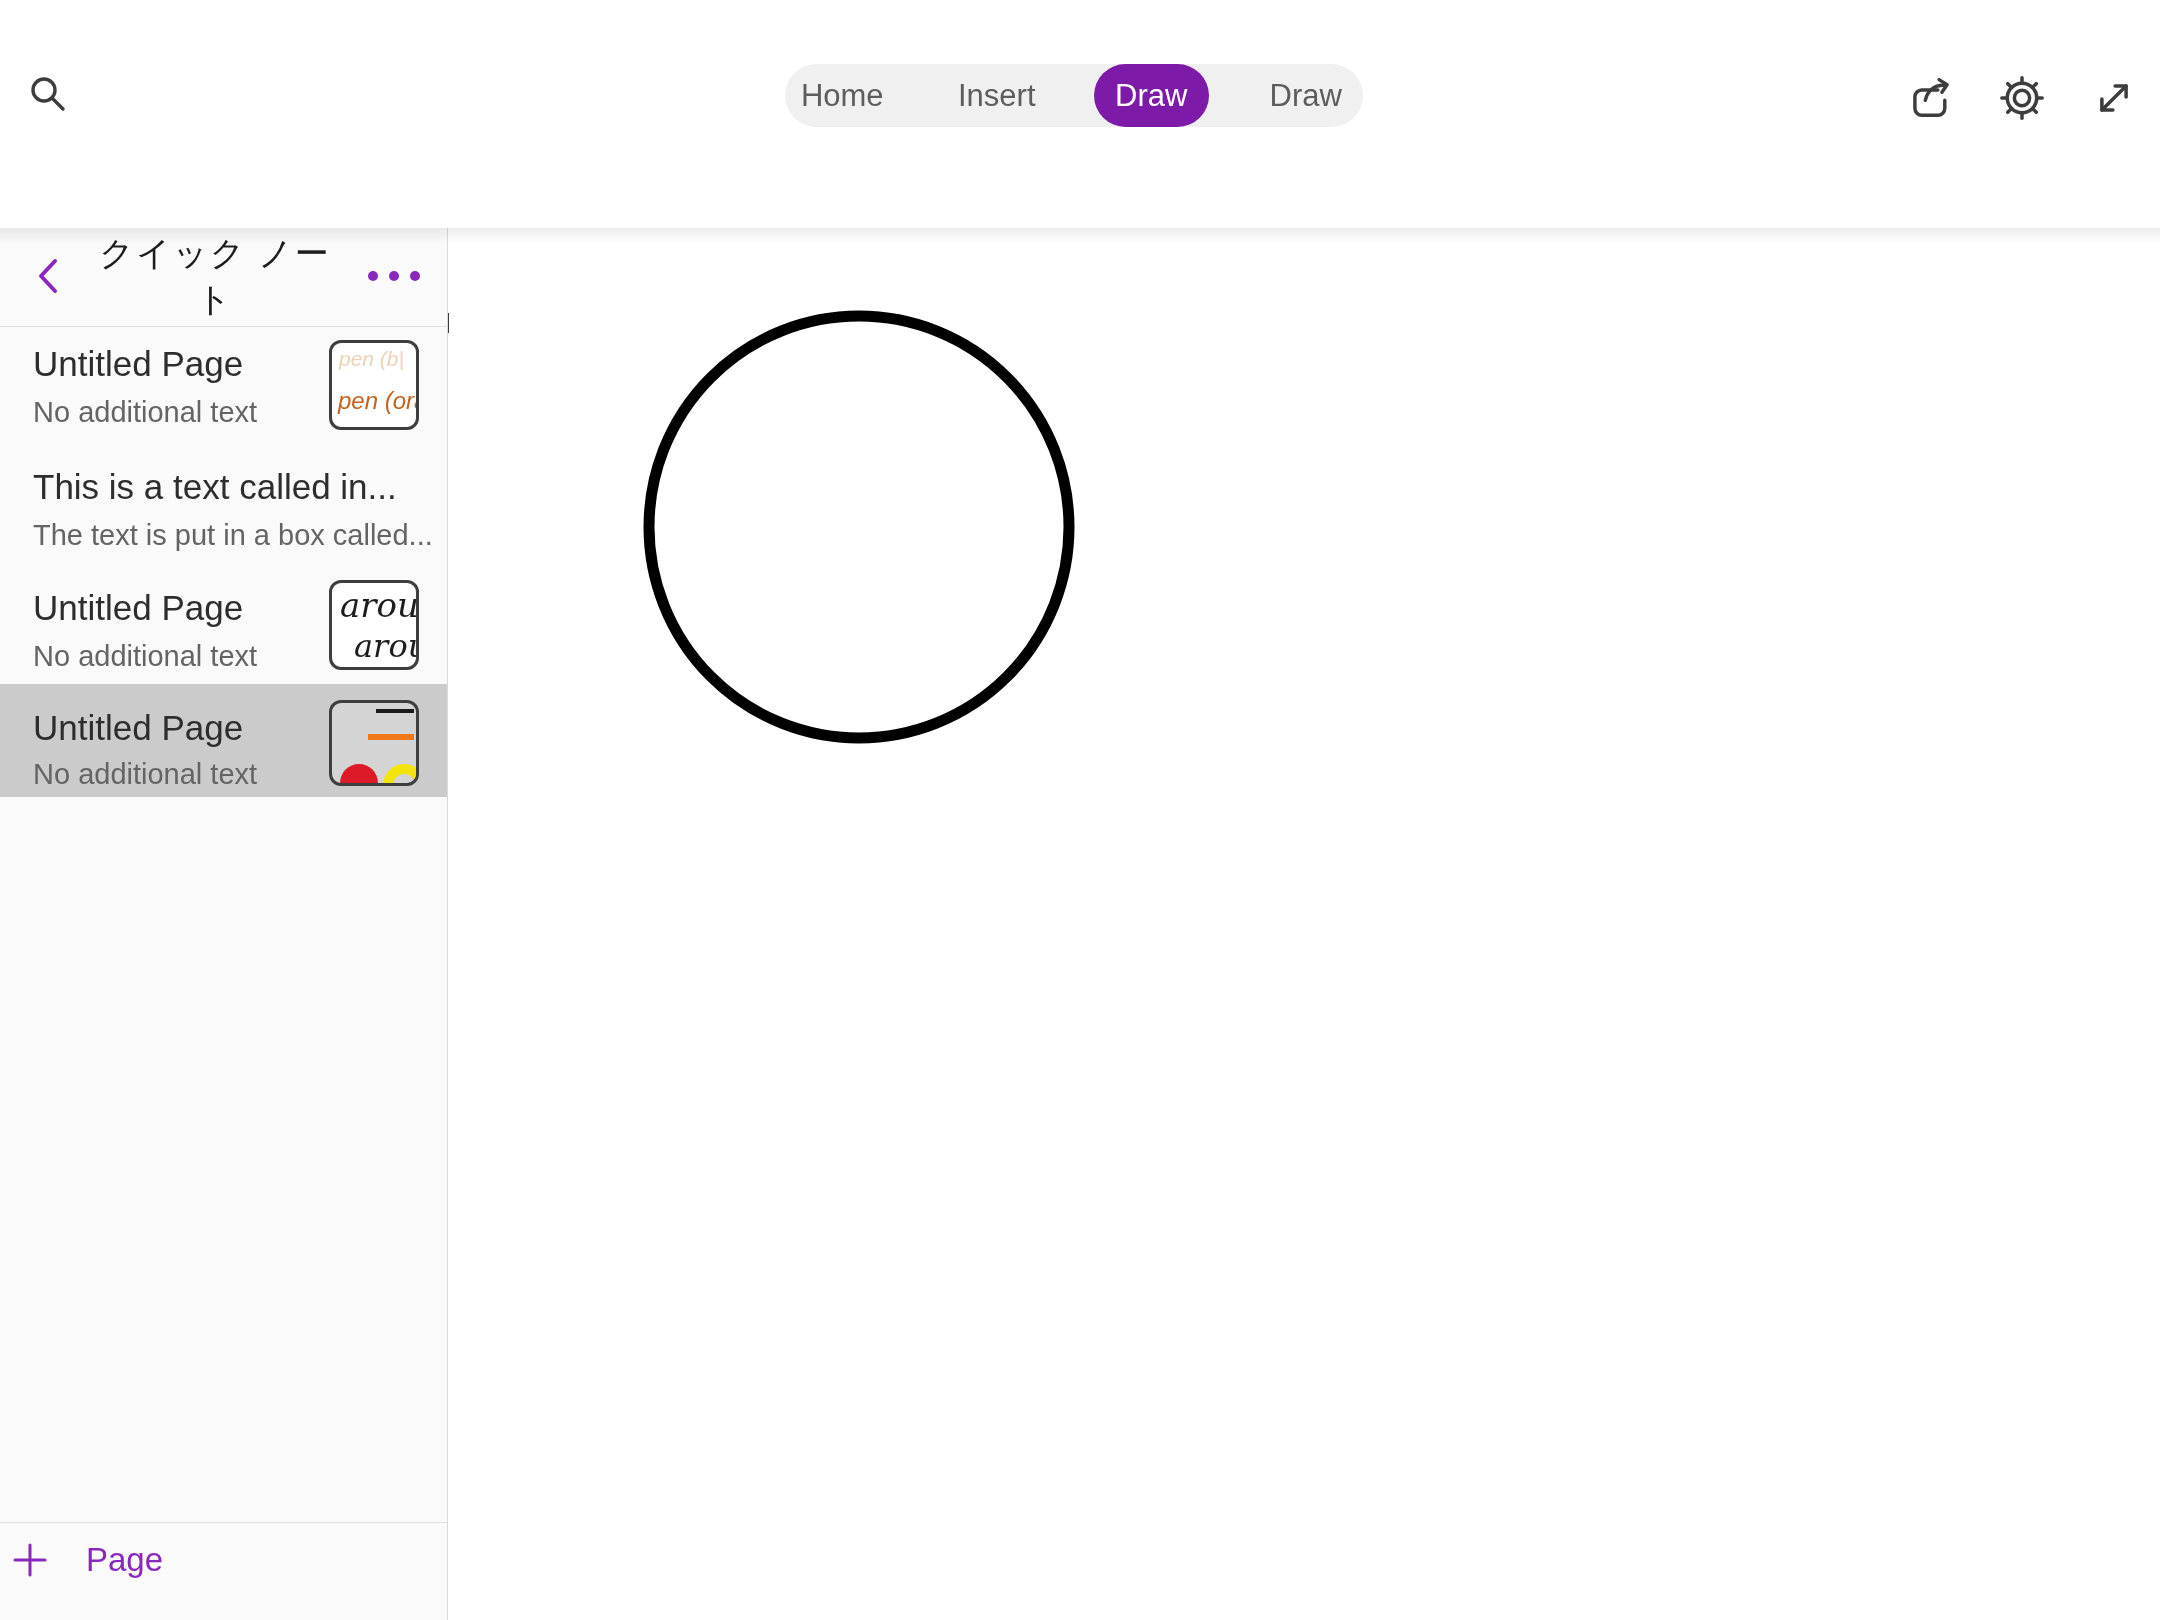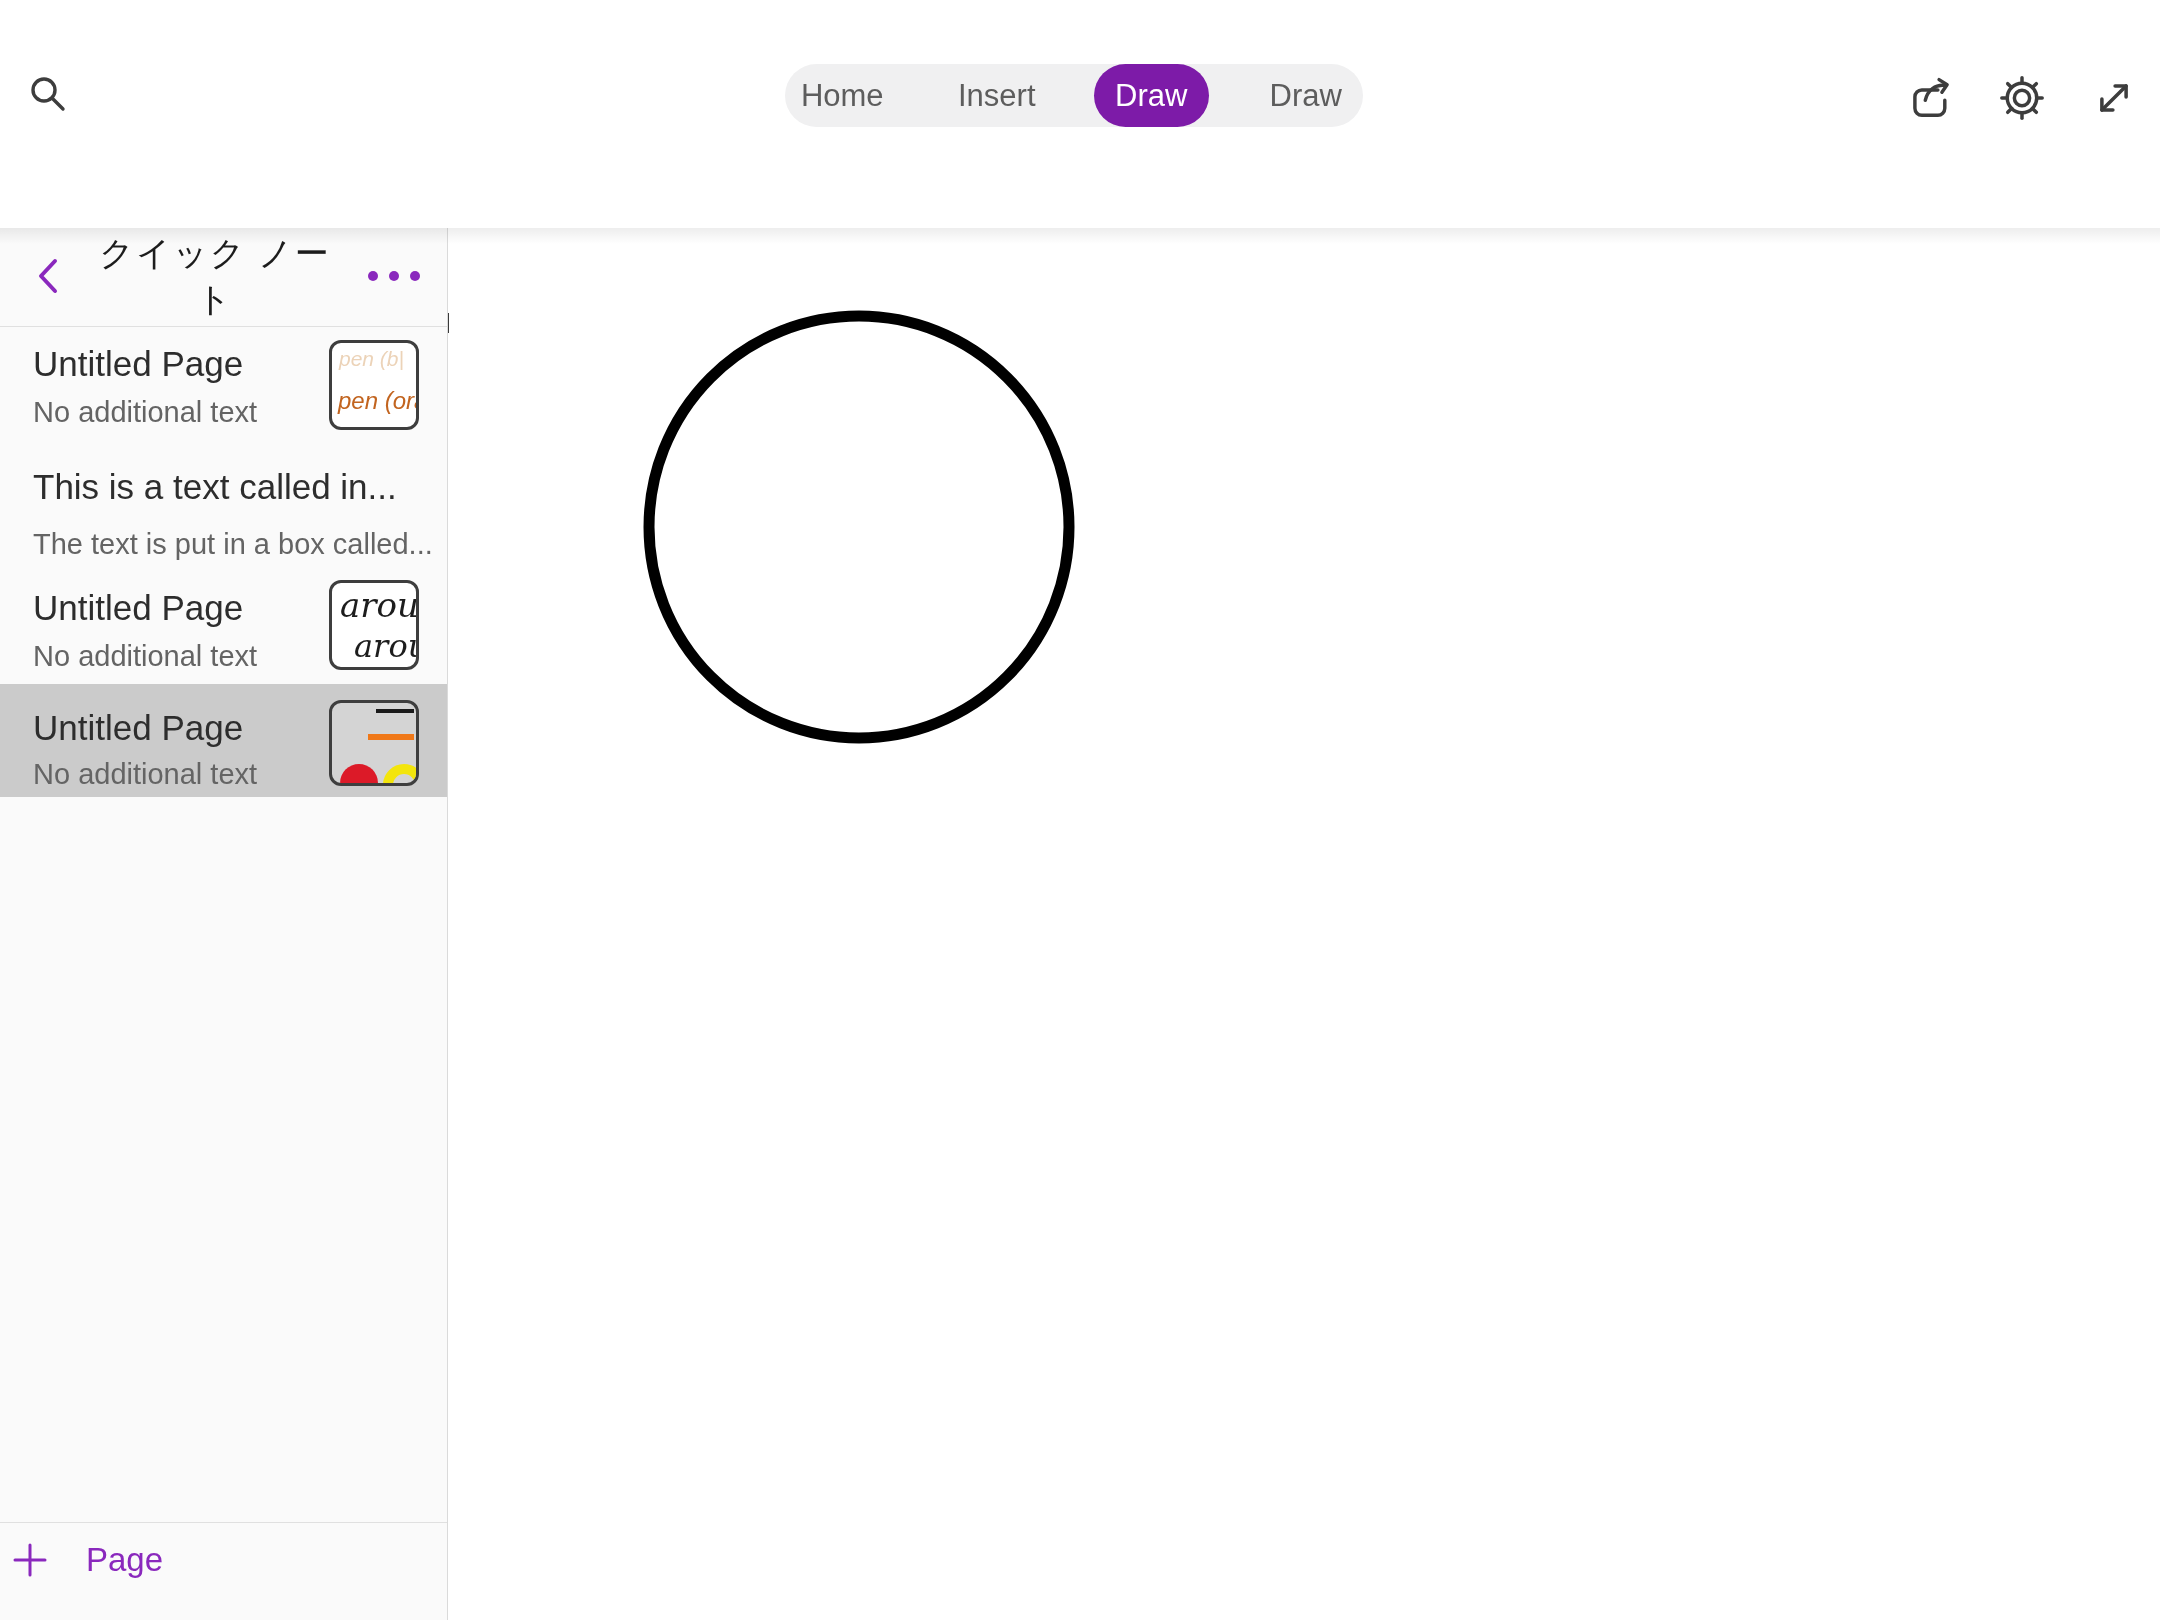--- a/index.html
+++ b/index.html
@@ -324,21 +324,21 @@
     <div class="page-title" style="top:14px;">Untitled Page</div>
     <div class="page-sub" style="top:66px;">No additional text</div>
     <div class="thumb" style="top:10px;height:90px;">
       <div style="position:absolute;left:7px;top:4px;font-size:21px;color:#ecd3b8;font-style:italic;white-space:nowrap;">pen (b|</div>
       <div style="position:absolute;left:6px;top:44px;font-size:24px;color:#c2641f;font-style:italic;white-space:nowrap;">pen (ora</div>
     </div>
   </div>
 
   <div class="page-row wide" style="top:222px;height:118px;">
     <div class="page-title" style="top:17px;">This is a text called in...</div>
-    <div class="page-sub" style="top:69px;margin-top:9px;">The text is put in a box called...</div>
+    <div class="page-sub" style="top:69px;">The text is put in a box called...</div>
   </div>
 
   <div class="page-row" style="top:340px;height:116px;">
     <div class="page-title" style="top:20px;">Untitled Page</div>
     <div class="page-sub" style="top:72px;">No additional text</div>
     <div class="thumb" style="top:12px;height:90px;">
       <div style="position:absolute;left:8px;top:2px;font-size:34px;color:#1d1d1d;font-style:italic;font-family:'DejaVu Serif',serif;white-space:nowrap;">arou</div>
       <div style="position:absolute;left:22px;top:44px;font-size:32px;color:#1d1d1d;font-style:italic;font-family:'DejaVu Serif',serif;white-space:nowrap;">arou</div>
     </div>
   </div>

